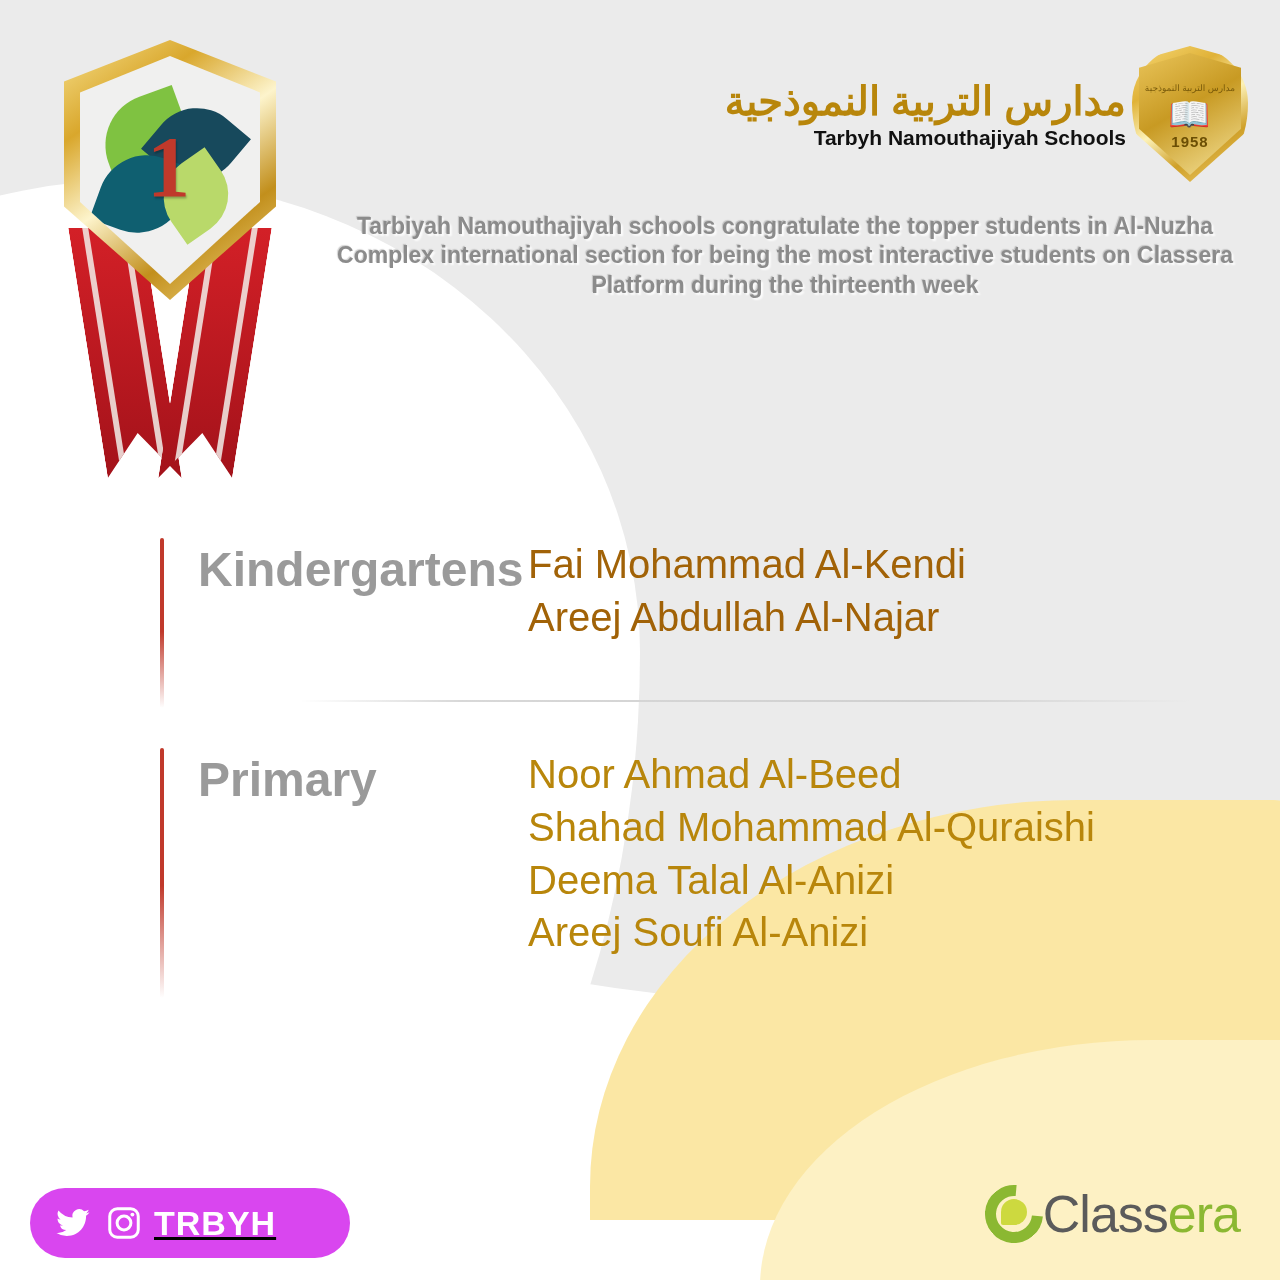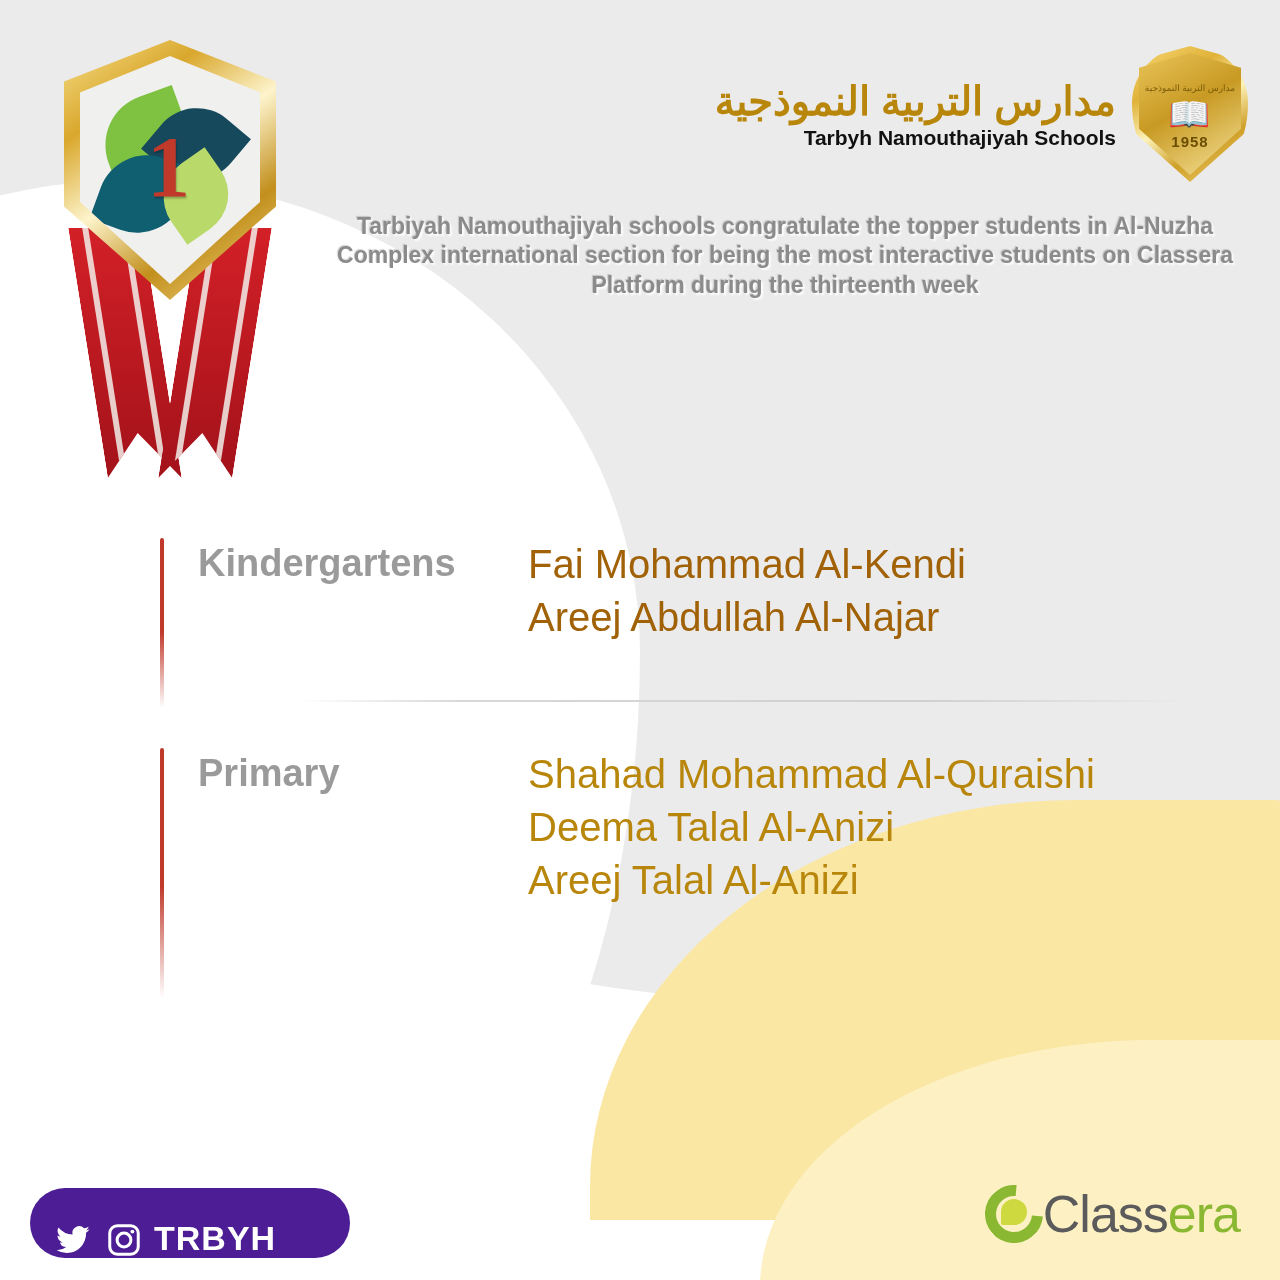--- a/index.html
+++ b/index.html
@@ -48,21 +48,21 @@
     width: 560px; height: 260px;
     background: #fdf1c4;
     border-top-left-radius: 70% 95%;
     z-index: 1;
   }
   .content { position: relative; z-index: 5; width: 100%; height: 100%; }
 
   
   .header {
     position: absolute; top: 46px; right: 32px;
-    display: flex; align-items: center; gap: 16px;
+    display: flex; align-items: center; gap: 6px;
   }
   .school-names { text-align: right; }
   .school-name-ar {
     font-size: 40px; font-weight: bold; color: #b8860b;
     letter-spacing: 1px; line-height: 1.15;
     direction: rtl;
   }
   .school-name-en {
     font-size: 21px; font-weight: bold; color: #111;
     margin-top: 2px; line-height: 1.1;
@@ -137,40 +137,40 @@
   .group-kg { left: 160px; top: 538px; }
   .group-pr { left: 160px; top: 748px; }
   .bar {
     width: 4px; border-radius: 2px;
     background: linear-gradient(180deg,#c0392b 0%,#c0392b 55%,rgba(192,57,43,0) 100%);
     margin-right: 34px;
   }
   .bar-kg { height: 170px; }
   .bar-pr { height: 250px; }
   .label {
-    font-size: 38px; font-weight: bold; color: #9a9a9a;
+    font-size: 48px; font-weight: bold; color: #9a9a9a;
     text-shadow: 1px 1px 1px rgba(255,255,255,.8);
     width: 330px;
     padding-top: 4px;
   }
   .names { display: flex; flex-direction: column; }
   .names .n { font-size: 40px; line-height: 1.32; white-space: nowrap; }
   .names-kg .n { color: #a16207; }
   .names-pr .n { color: #b8860b; }
   .divider {
     position: absolute; left: 300px; top: 700px; width: 890px; height: 2px;
     background: linear-gradient(90deg, rgba(180,180,180,0) 0%, #d8d8d8 18%, #d0d0d0 70%, rgba(180,180,180,0) 100%);
   }
 
   
   .social-pill {
     position: absolute; left: 30px; bottom: 22px;
     width: 320px; height: 70px;
-    background: #4c1d95; border-radius: 35px;
-    display: flex; align-items: flex-end; gap: 12px; padding-left: 22px;
+    background: #d946ef; border-radius: 35px;
+    display: flex; align-items: center; gap: 12px; padding-left: 22px; text-decoration: underline;
   }
   .social-pill svg { display:block; }
   .handle { font-size: 34px; font-weight: bold; color: #ffffff; letter-spacing: 1px; }
 
   .classera { position: absolute; right: 40px; bottom: 36px; display:flex; align-items:center; gap: 0;}
   .classera-mark { width: 58px; height: 58px; position: relative; }
   .cm-ring {
     position:absolute; inset:0; border-radius:50%;
     border: 11px solid #8bb832; border-right-color: transparent; transform: rotate(-40deg);
   }
@@ -237,23 +237,24 @@
         <div class="n">Areej Abdullah Al-Najar</div>
       </div>
     </div>
 
     <div class="divider"></div>
 
     <div class="group group-pr">
       <div class="bar bar-pr"></div>
       <div class="label">Primary</div>
       <div class="names names-pr">
+        <div class="n">Noor Ahmad Al-Beed</div>
         <div class="n">Shahad Mohammad Al-Quraishi</div>
         <div class="n">Deema Talal Al-Anizi</div>
-        <div class="n">Areej Talal Al-Anizi</div>
+        <div class="n">Areej Soufi Al-Anizi</div>
       </div>
     </div>
 
     <div class="social-pill">
       <span>
         <svg width="42" height="36" viewBox="0 0 24 24" fill="#ffffff">
           <path d="M23 4.9c-.8.4-1.7.6-2.6.8 1-.6 1.7-1.5 2-2.6-.9.5-1.9.9-3 1.1a4.5 4.5 0 0 0-7.7 4.1A12.8 12.8 0 0 1 2.3 3.6a4.5 4.5 0 0 0 1.4 6 4.4 4.4 0 0 1-2-.6v.1c0 2.2 1.5 4 3.6 4.4a4.5 4.5 0 0 1-2 .1 4.5 4.5 0 0 0 4.2 3.1A9 9 0 0 1 1 18.6a12.7 12.7 0 0 0 6.9 2c8.3 0 12.8-6.9 12.8-12.8v-.6c.9-.6 1.7-1.4 2.3-2.3z"></path>
         </svg>
       </span>
       <span>

